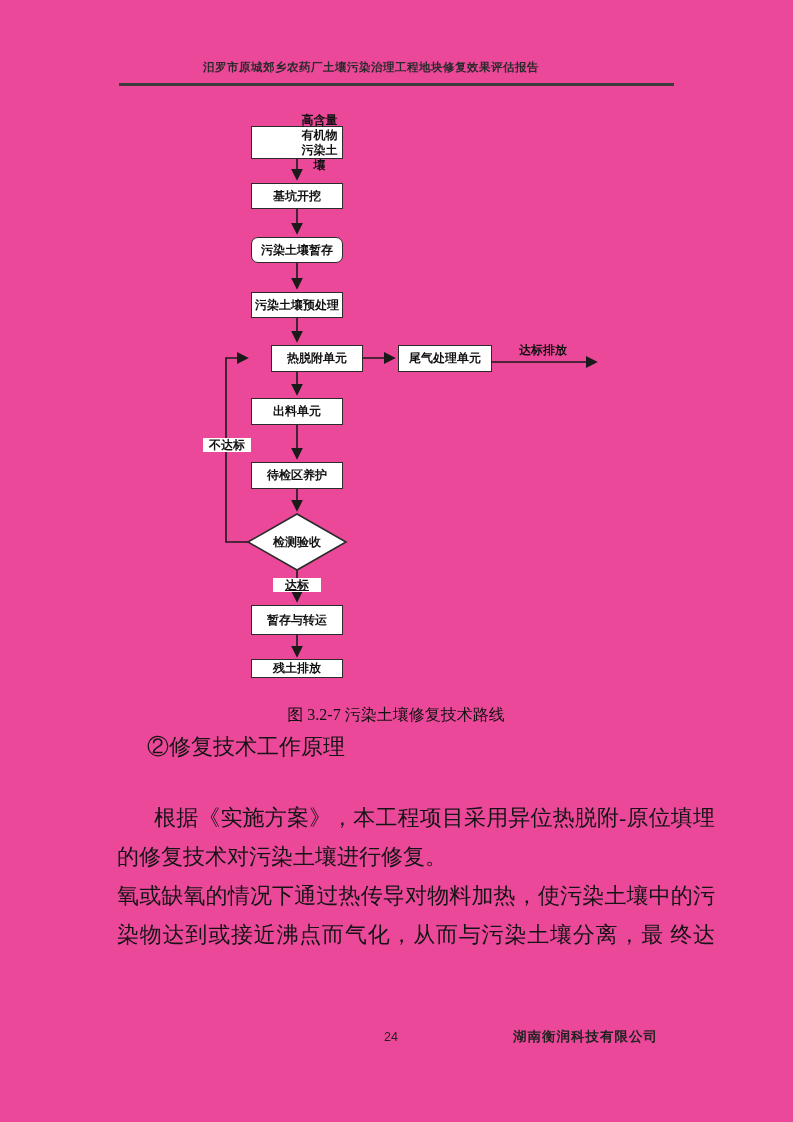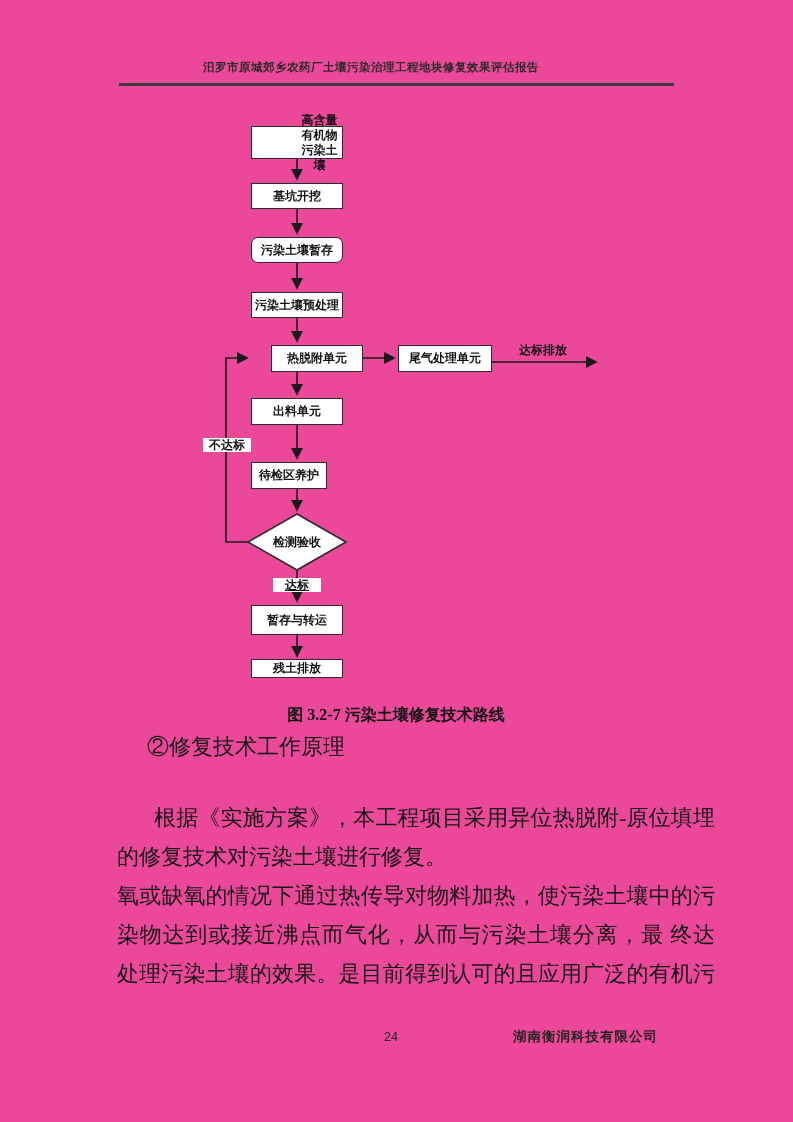--- a/index.html
+++ b/index.html
@@ -26,21 +26,21 @@
     font-weight:bold;font-size:12px;color:#111;text-align:center;background:#ffffff;
     line-height:14px;
   }
   .diamond-label{
     position:absolute;left:249px;top:534px;width:96px;text-align:center;
     font-family:"Liberation Sans","DejaVu Sans",sans-serif;font-weight:bold;
     font-size:12px;color:#111;
   }
   .fig-caption{
     position:absolute;left:246px;top:705px;width:300px;text-align:center;
-    font-size:16px;font-weight:bold;color:#111;
+    font-size:16px;font-weight:normal;color:#111;
   }
   
   .body-text{position:absolute;left:117px;top:727px;width:598px;font-size:22px;color:#141414;}
   .bline{height:39px;line-height:39px;white-space:nowrap;}
   .bline.just{white-space:normal;text-align:justify;text-align-last:justify;overflow:hidden;}
   .bline.ind1{padding-left:30px;}
   .bline.ind2{padding-left:37px;box-sizing:border-box;margin-top:32px;}
   
   .pg-num{
     position:absolute;left:365px;top:1030px;width:52px;text-align:center;
@@ -85,36 +85,35 @@
   </svg>
 
   <div class="node-box" style="left:251px;top:126px;width:92px;height:33px;padding-left:45px;">高含量有机物
 污染土壤</div>
   <div class="node-box" style="left:251px;top:183px;width:92px;height:26px;">基坑开挖</div>
   <div class="node-box" style="left:251px;top:237px;width:92px;height:26px;border-radius:7px;">污染土壤暂存</div>
   <div class="node-box" style="left:251px;top:292px;width:92px;height:26px;">污染土壤预处理</div>
   <div class="node-box" style="left:251px;top:345px;width:92px;height:27px;margin-left:20px;">热脱附单元</div>
   <div class="node-box" style="left:398px;top:345px;width:94px;height:27px;">尾气处理单元</div>
   <div class="node-box" style="left:251px;top:398px;width:92px;height:27px;">出料单元</div>
-  <div class="node-box" style="left:251px;top:462px;width:76px;height:27px;">待检区养护</div>
+  <div class="node-box" style="left:251px;top:462px;width:92px;height:27px;">待检区养护</div>
   <div class="diamond-label">检测验收</div>
   <div class="node-box" style="left:251px;top:605px;width:92px;height:30px;">暂存与转运</div>
   <div class="node-box" style="left:251px;top:659px;width:92px;height:19px;">残土排放</div>
 
   <div class="flow-label" style="left:203px;top:438px;width:48px;">不达标</div>
   <div class="flow-label" style="left:273px;top:578px;width:48px;text-decoration:underline;">达标</div>
   <div class="flow-label" style="left:515px;top:343px;width:56px;background:transparent;">达标排放</div>
 
   <div class="fig-caption">图 3.2-7 污染土壤修复技术路线</div>
 
   <div class="body-text">
     <div class="bline ind1">②修复技术工作原理</div>
     <div class="bline just ind2">根据《实施方案》，本工程项目采用异位热脱附-原位填埋</div>
     <div class="bline">的修复技术对污染土壤进行修复。</div>
     <div class="bline just">氧或缺氧的情况下通过热传导对物料加热，使污染土壤中的污</div>
     <div class="bline just">染物达到或接近沸点而气化，从而与污染土壤分离，最 终达到</div>
-    <div class="bline just">处理污染土壤的效果。是目前得到认可的且应用广泛的有机污</div>
   </div>
 
   <div class="pg-num">24</div>
   <div class="ftr-company">湖南衡润科技有限公司</div>
 
 </div>
 
 </body></html>

